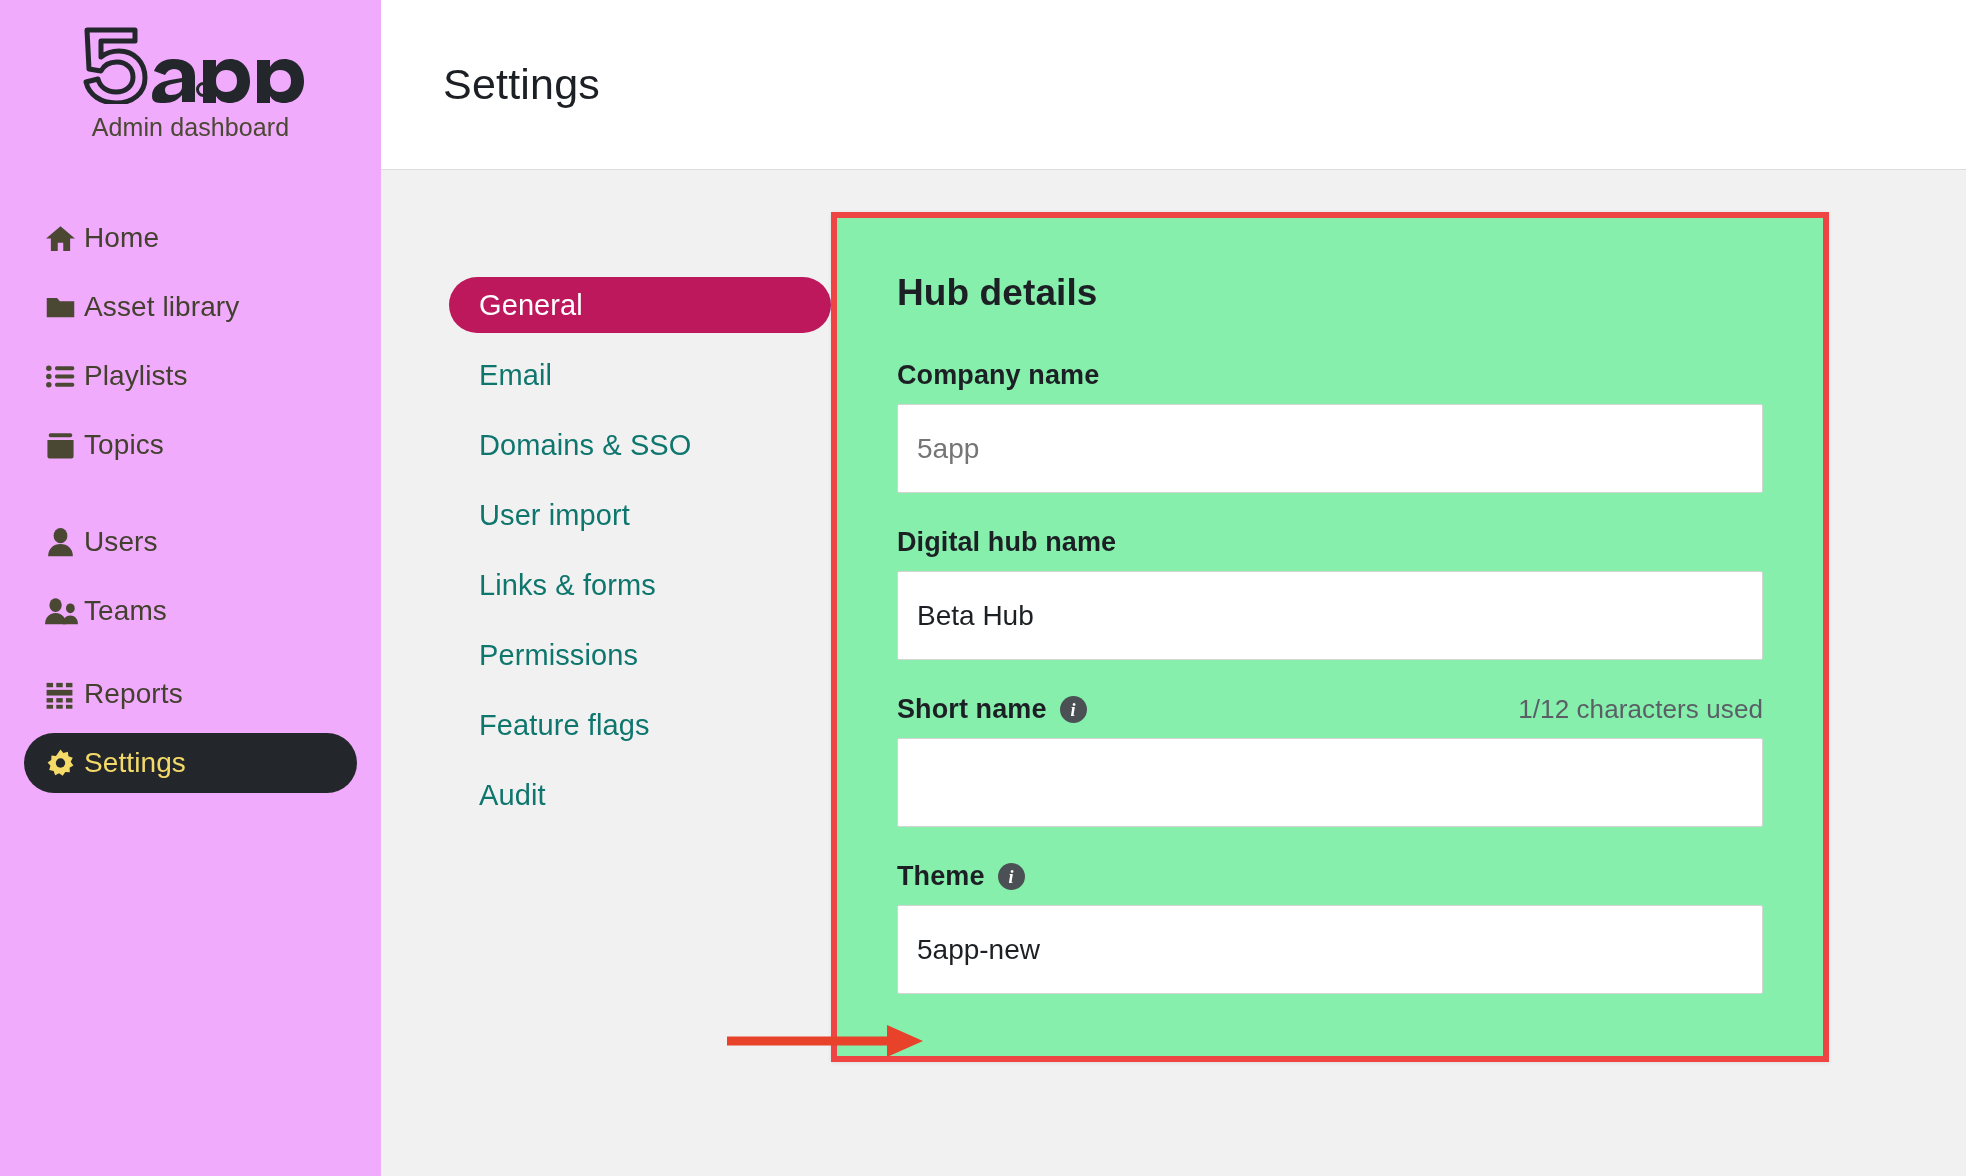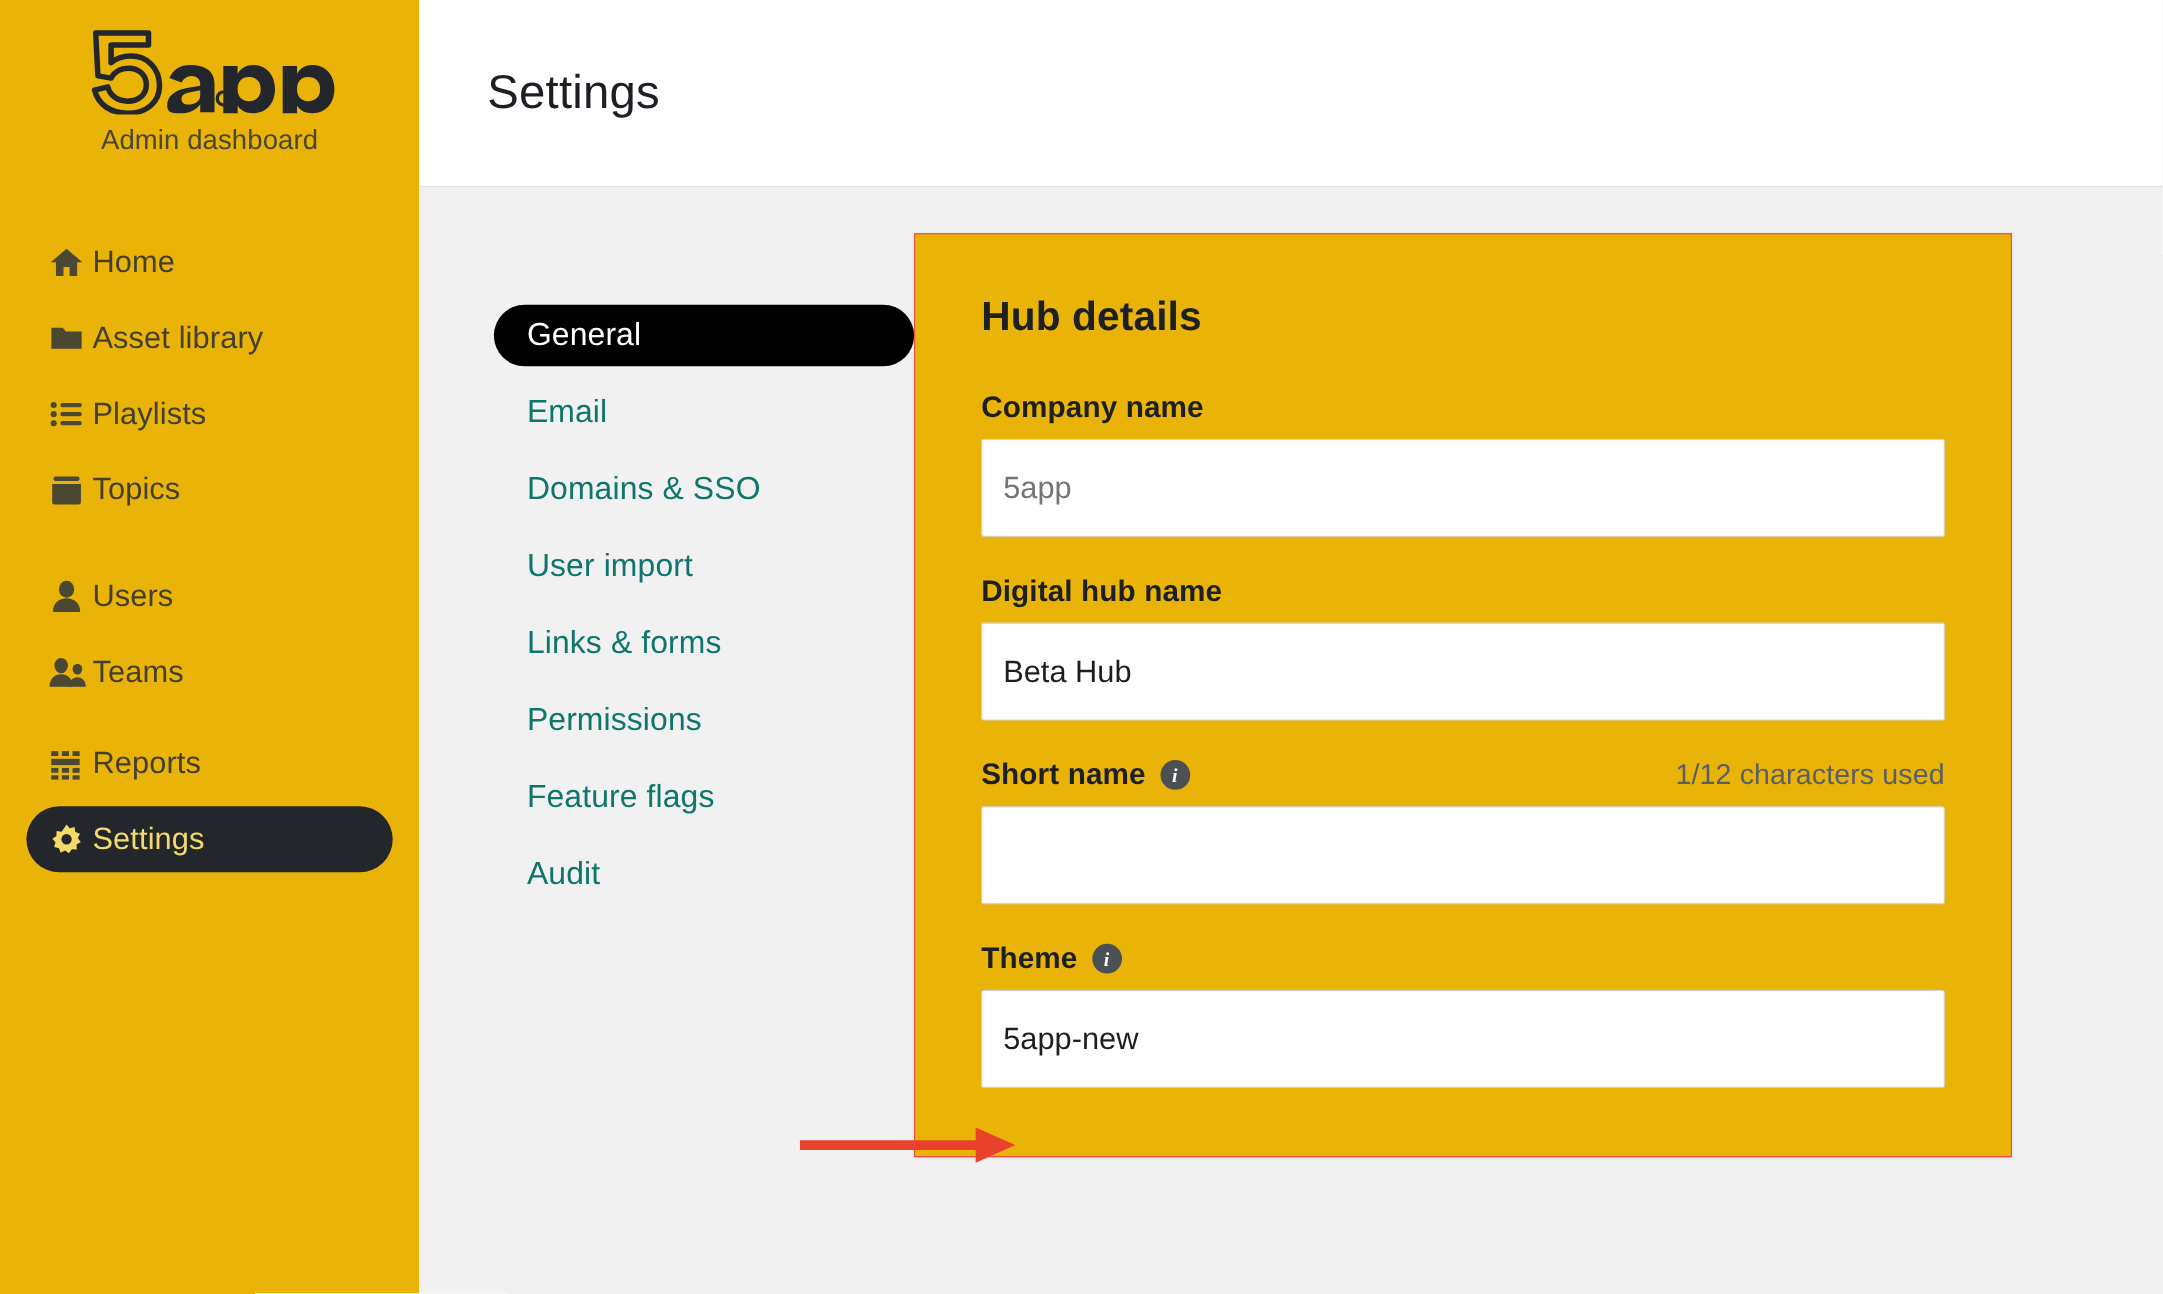--- a/index.html
+++ b/index.html
@@ -12,21 +12,21 @@
   .app {
     display: flex;
     width: 1966px; height: 1176px;
     position: relative;
   }
 
   
   .sidebar {
     width: 381px;
     flex: 0 0 381px;
-    background: #eab308;
+    background: #f0abfc;
     padding-top: 18px;
     position: relative;
     z-index: 3;
   }
   .brand { text-align: center; padding-top: 8px; }
   .logo-wrap {
     display: flex; align-items: flex-end; justify-content: center;
     height: 78px;
   }
   .logo-svg { display: block; }
@@ -106,32 +106,32 @@
     align-items: center;
     padding: 0 30px;
     border-radius: 30px;
     margin-bottom: 14px;
     cursor: pointer;
     font-size: 29px;
     color: #0f766e;
     letter-spacing: .1px;
     white-space: nowrap;
   }
-  .tab.active { background: #000000; color: #ffffff; }
+  .tab.active { background: #be185d; color: #ffffff; }
 
   
   .card-area {
     flex: 1 1 auto;
     padding-right: 56px;
     position: relative;
     min-width: 0;
   }
   .card {
-    background: #eab308;
-    border: 1px solid #ef4444;
+    background: #86efac;
+    border: 6px solid #ef4444;
     box-shadow: 0 1px 4px rgba(0,0,0,.08);
     padding: 54px 60px 62px 60px;
     max-width: 998px;
     margin-left: 0;
   }
   .card-title {
     font-size: 37px;
     color: #1c2024;
     font-weight: bold;
     letter-spacing: .1px;

